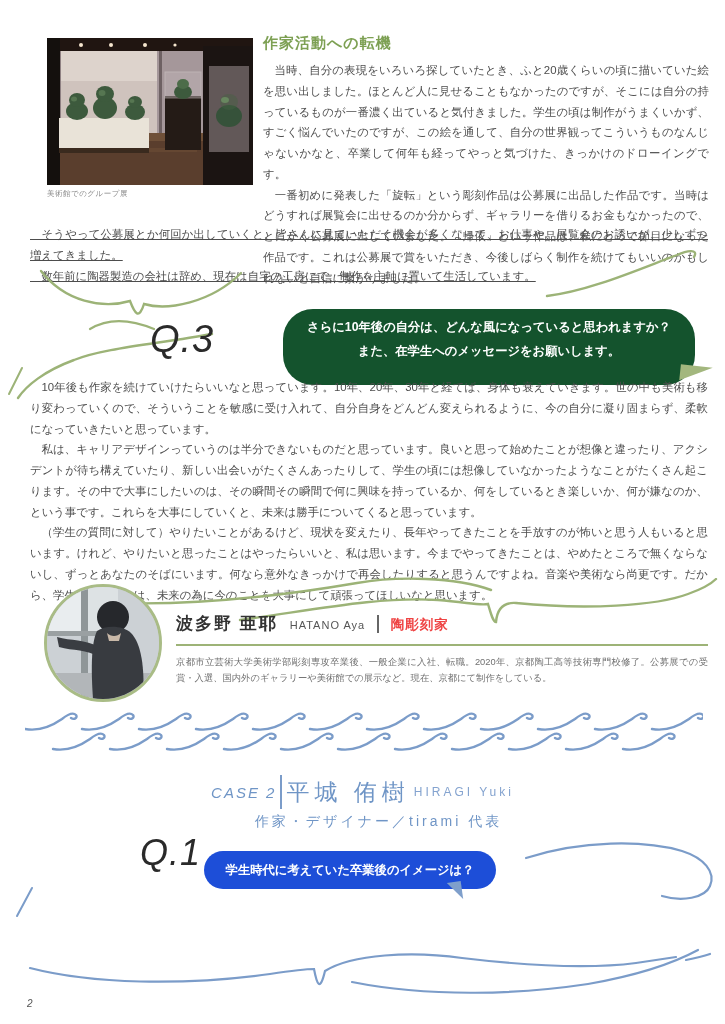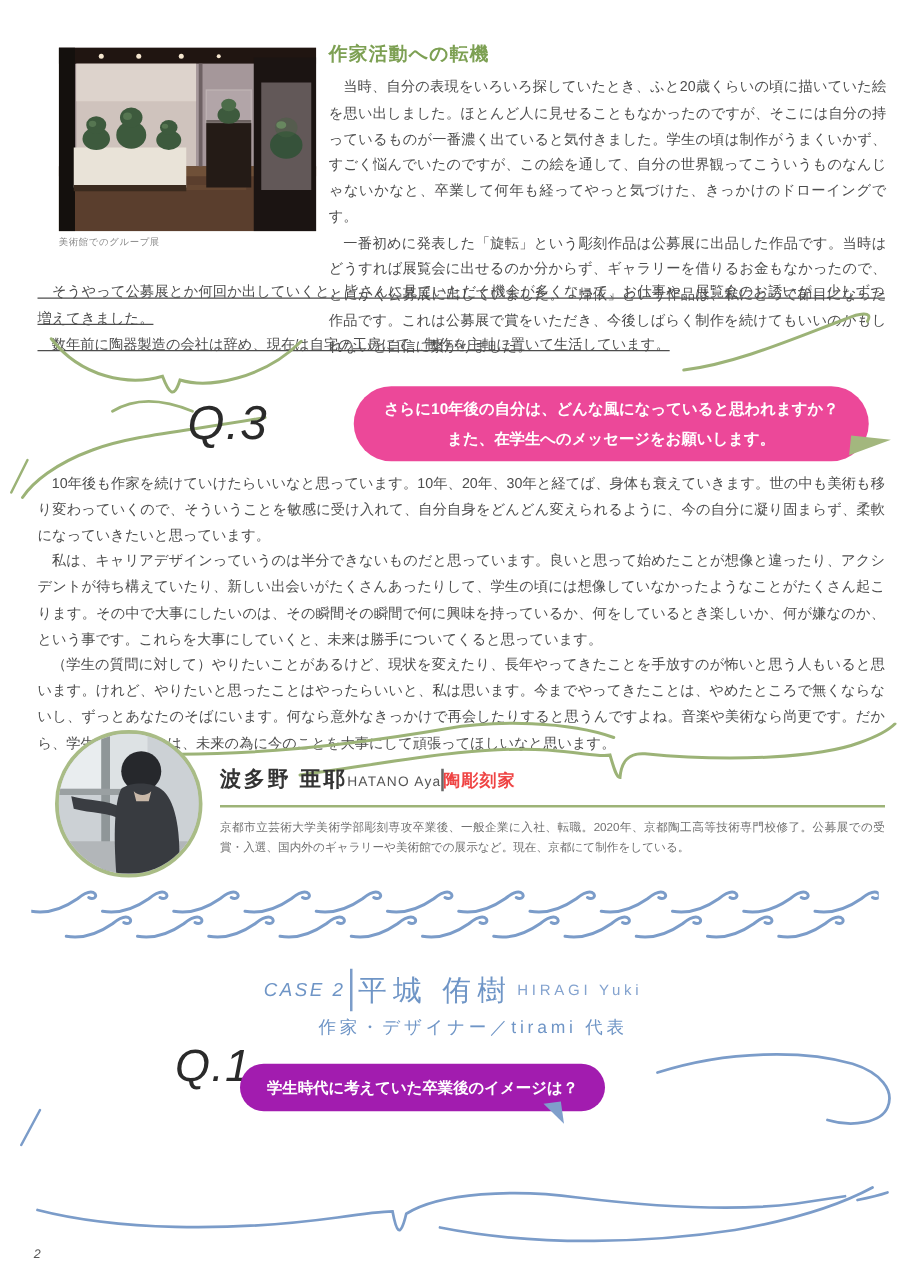--- a/index.html
+++ b/index.html
@@ -23,43 +23,43 @@
   .fulltext1 { left:30px; top:224px; width:678px;text-decoration:underline; }
   .answer1 { left:30px; top:377px; width:678px; }
   .answer2 { left:30px; top:896px; width:678px; }
 
   
   .q-label { font-style:italic; font-size:38px; color:#2a2a2a; letter-spacing:1px; }
   .q3-label { left:150px; top:318px; }
   .q1-label { left:140px; top:832px; font-size:36px; }
   .bubble { border-radius:30px; color:#fff; font-weight:bold; text-align:center; }
   .bubble-green {
-    left:283px; top:309px; width:412px; height:60px; background:#ec4899;
+    left:283px; top:309px; width:412px; height:76px; background:#14532d;
     font-size:12.3px; line-height:1.95; padding-top:7px; box-sizing:border-box;
   }
   .bubble-green .tail {
     position:absolute; right:-17px; bottom:3px; width:0; height:0;
     border-left:32px solid #a3b77e; border-bottom:16px solid transparent;
     transform:rotate(6deg);
   }
   .bubble-blue {
-    left:192px; top:851px; width:292px; height:38px; background:#a21caf;
+    left:204px; top:851px; width:292px; height:38px; background:#1d4ed8;
     font-size:12.3px; line-height:38px; border-radius:19px;
   }
   .bubble-blue .tail {
     position:absolute; right:34px; bottom:-11px; width:0; height:0;
     border-top:18px solid #7f9fcb; border-left:14px solid transparent;
     transform:rotate(-8deg);
   }
 
   
   .avatar { left:44px; top:584px; width:112px; height:112px; border:3px solid #a9bc86;
     border-radius:50%; overflow:hidden; background:#c9cdd1; }
   .profile-info { left:176px; top:612px; width:532px; }
-  .name-row { display:flex; align-items:baseline; gap:0; }
+  .name-row { display:flex; align-items:baseline; gap:12px; }
   .p-name { font-size:17px; font-weight:bold; color:#333; letter-spacing:2px; }
   .p-romaji { font-size:11px; color:#555; letter-spacing:1px; }
   .vbar { align-self:center; width:1.5px; height:18px; background:#666; }
   .p-title { font-size:13.5px; font-weight:bold; color:#ef4444; letter-spacing:1px; }
   .p-rule { margin-top:9px; border-bottom:2px solid #9db377; }
   .p-bio { margin-top:8px; font-size:9.3px; line-height:1.75; color:#707070; text-align:justify; }
 
   
   .case2-head { left:0; top:775px; width:725px; display:flex; justify-content:center;
     align-items:center; gap:4px; }

